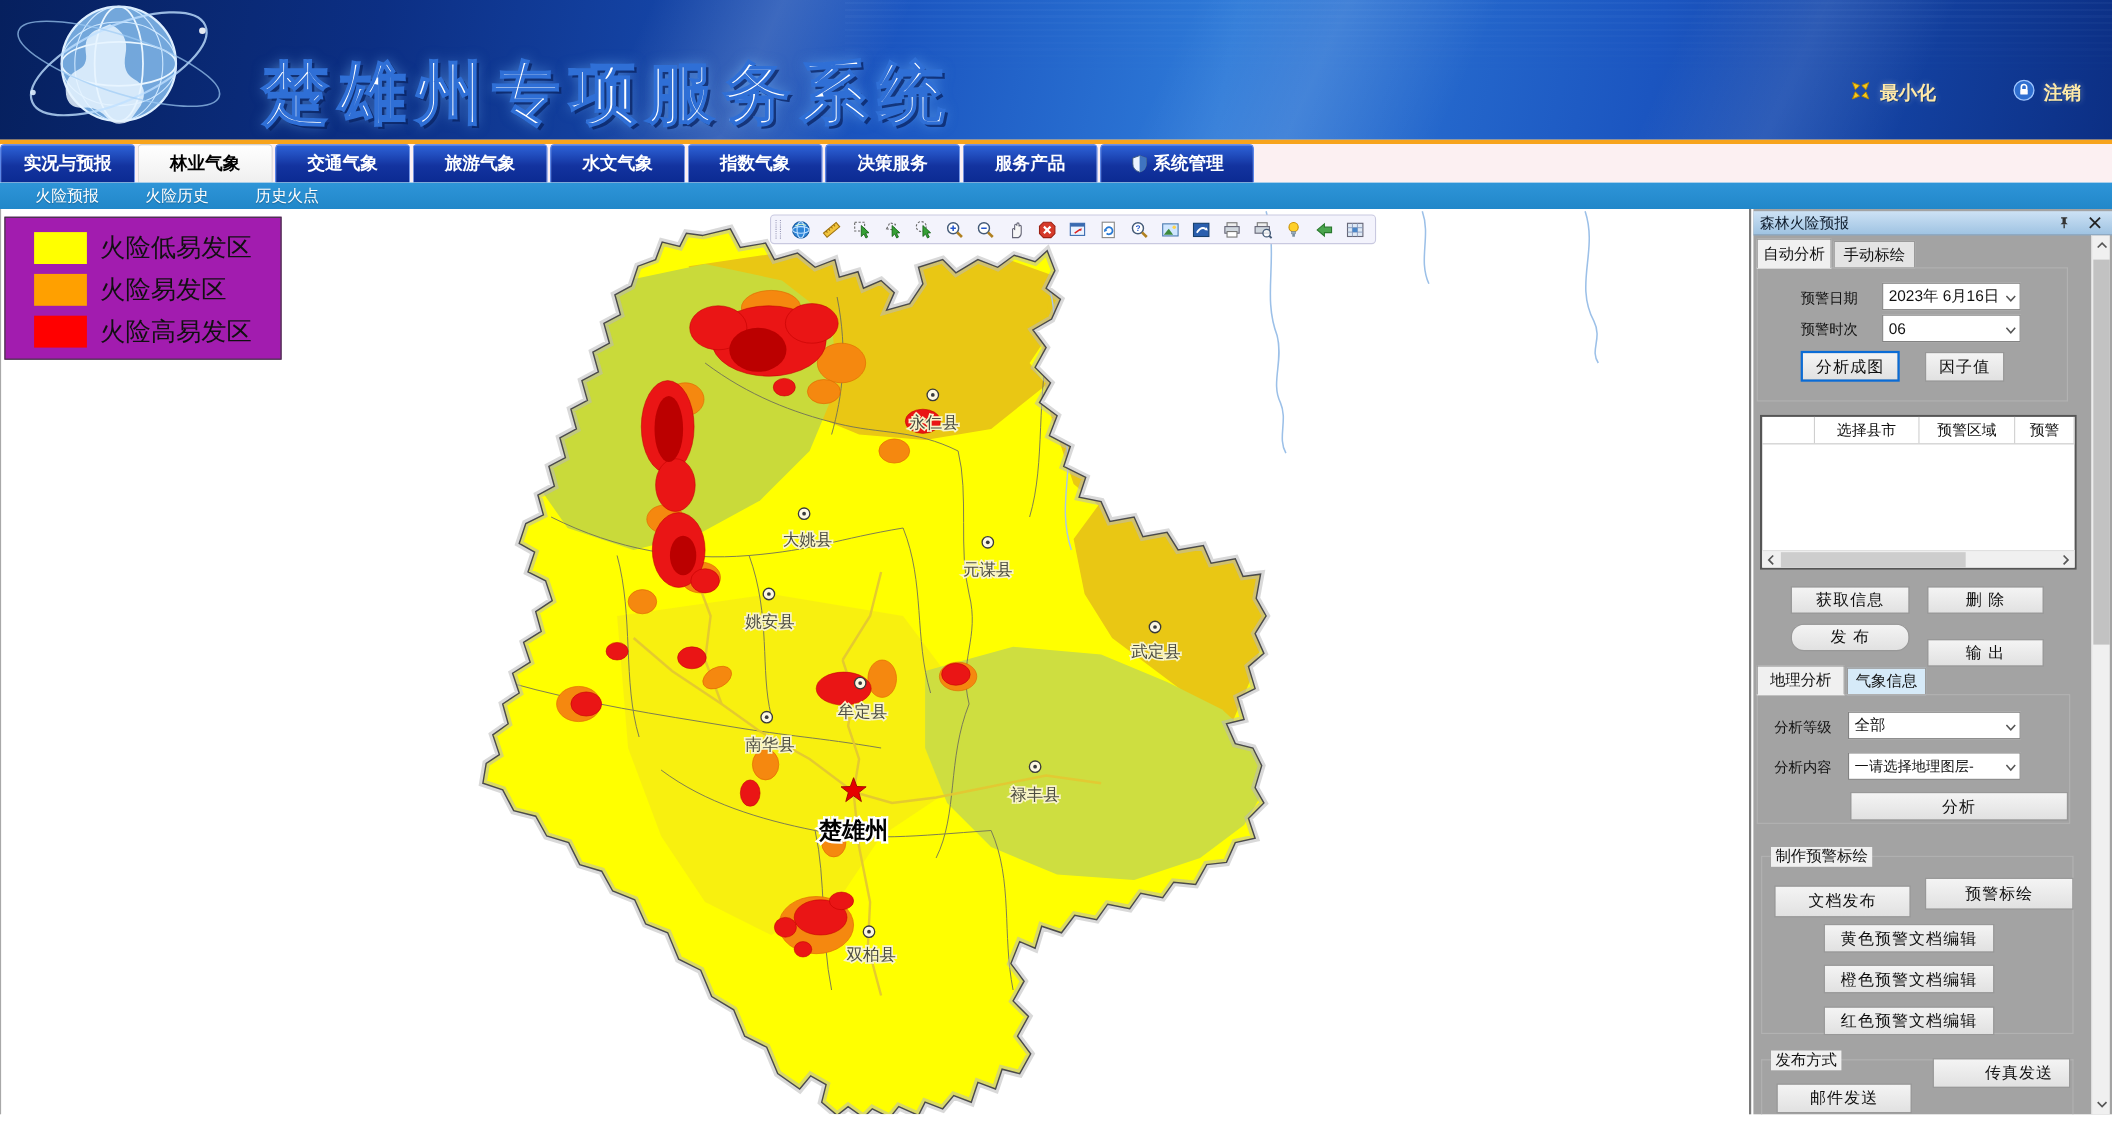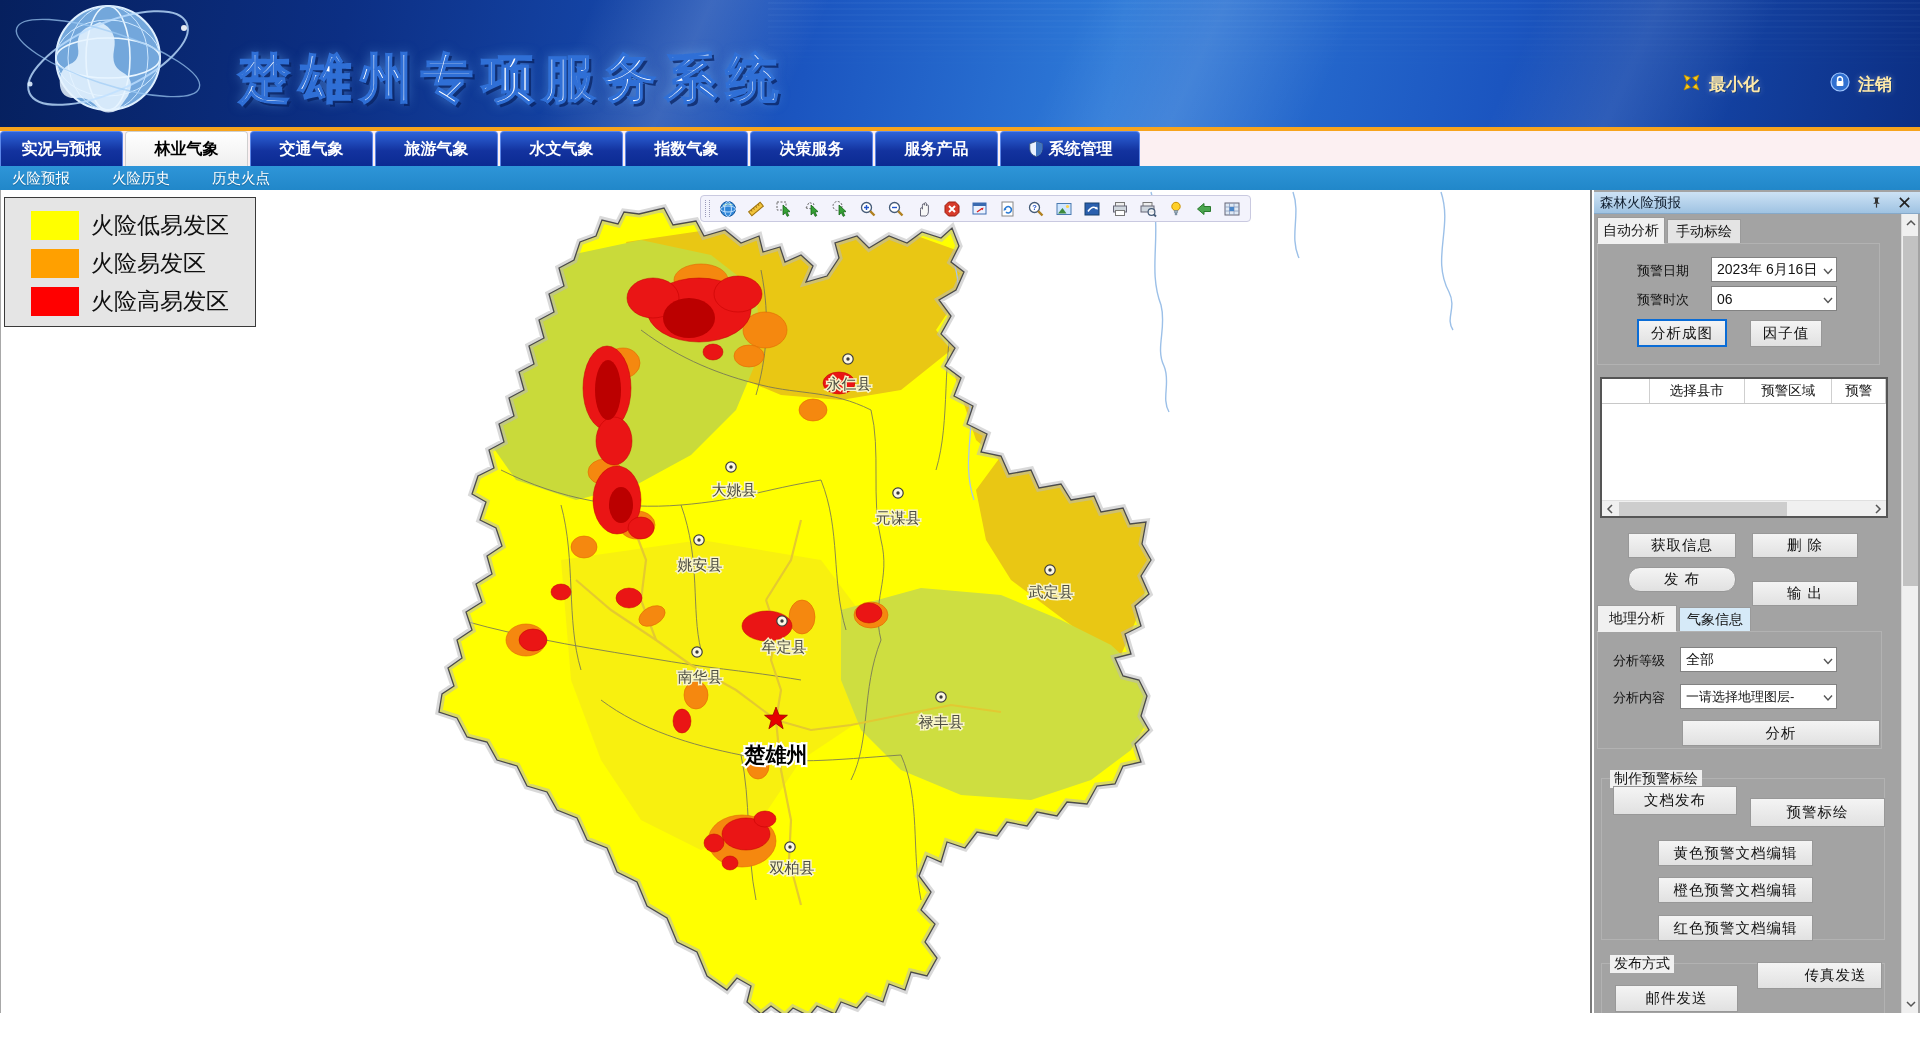--- a/index.html
+++ b/index.html
@@ -14,21 +14,21 @@
   .header::before { content:""; position:absolute; inset:0;
     background:linear-gradient(115deg,transparent 30%,rgba(255,255,255,.16) 36%,transparent 42%,
                transparent 55%,rgba(255,255,255,.12) 62%,transparent 69%,
                transparent 78%,rgba(255,255,255,.10) 84%,transparent 90%); }
   .header::after { content:""; position:absolute; right:0; top:0; width:60%; height:60%;
     background:repeating-linear-gradient(0deg, rgba(170,210,255,.10) 0 2px, transparent 2px 6px);
     mask-image:linear-gradient(to bottom, rgba(0,0,0,.5), transparent);
     -webkit-mask-image:linear-gradient(to bottom, rgba(0,0,0,.5), transparent); }
   .logo { position:absolute; left:8px; top:-8px; z-index:2; }
   .app-title { position:absolute; left:238px; top:44px; z-index:2;
-    font-size:52px; font-weight:bold; letter-spacing:9px; color:#ffffff;
+    font-size:61px; font-weight:bold; letter-spacing:9px; color:#ffffff;
     -webkit-text-stroke:1.5px #2f6fd6;
     text-shadow:3px 3px 0 rgba(8,34,96,.75), 0 0 12px rgba(120,190,255,.55); }
   .header-actions { position:absolute; right:28px; top:72px; z-index:3; display:flex; gap:70px; }
   .hact { display:flex; align-items:center; gap:8px; cursor:pointer; }
   .hact .lbl { font-size:17px; font-weight:bold; color:#ffe9a8;
     text-shadow:1px 1px 0 #123a7e, 0 0 6px rgba(255,255,255,.4); }
   .orange-line { position:absolute; left:0; top:127px; width:1920px; height:4px; background:#f7a41d; }
 
   
   .navrow { position:absolute; left:0; top:131px; width:1920px; height:35px;
@@ -36,30 +36,30 @@
   .navtab { width:123px; height:35px; margin-right:2px; display:flex; align-items:center;
     justify-content:center; gap:5px; cursor:pointer;
     background:linear-gradient(#2d63d8,#13339f 55%,#0b2a92);
     border:1px solid #5b86e8; border-bottom:none; border-radius:4px 4px 0 0;
     color:#fff; font-size:16px; font-weight:bold; }
   .navtab.selected { background:linear-gradient(#ffffff,#efefef); color:#000; border-color:#cfcfcf; }
   .navtab.wide { width:140px; }
 
   
   .subnav { position:absolute; left:0; top:166px; width:1920px; height:24px;
-    background:linear-gradient(#2e95d8,#2187c9); display:flex; align-items:center; padding-left:12px; gap:42px; }
+    background:linear-gradient(#2e95d8,#2187c9); display:flex; align-items:center; padding-left:32px; gap:42px; }
   .subnav-item { color:#fff; font-size:14.5px; cursor:pointer; text-shadow:0 1px 1px rgba(0,0,0,.25); }
 
   
   .map-area { position:absolute; left:0; top:190px; width:1592px; height:823px; background:#fff;
     border-left:1px solid #a8a8a8; border-right:2px solid #7a7a7a; overflow:hidden; }
   .map-svg { position:absolute; left:0; top:0; }
 
   .legend { position:absolute; left:3px; top:7px; width:252px; height:130px;
-    background:#e5e5e5; border:1px solid #3a3a3a; padding:8px 0 1px 26px; z-index:5; }
+    background:#a21caf; border:1px solid #3a3a3a; padding:8px 0 1px 26px; z-index:5; }
   .legend-row { display:flex; align-items:center; gap:12px; height:38px; }
   .legend-swatch { width:48px; height:29px; }
   .legend-label { font-size:23px; color:#101010; font-family:"Liberation Serif", serif; }
 
   .toolbar { position:absolute; left:699px; top:5px; height:27px; z-index:5;
     background:#f3f3fc; border:1px solid #c9c9e0; border-radius:4px;
     display:flex; align-items:center; padding:0 8px 0 4px; gap:8px; }
   .tb-grip { width:5px; height:17px; border-left:1px dotted #9a9ab8; border-right:1px dotted #9a9ab8; }
   .tb-btn { width:20px; height:20px; display:flex; align-items:center; justify-content:center; cursor:pointer; }
   .tb-btn svg { width:18px; height:18px; }
@@ -573,21 +573,21 @@
       <span>一请选择地理图层-</span>
       <span class="chev"><svg width="10" height="7" viewBox="0 0 10 7">
             <path d="M1,1 L5,5.5 9,1" fill="none" stroke="#555" stroke-width="1.4"></path>
           </svg></span>
     </div>
     <div class="btn" style="left:88px; top:530px; width:198px; height:26px;">分析</div>
 
     <div class="groupbox" style="left:7px; top:588px; width:284px; height:162px;">
       <span class="gb-title">制作预警标绘</span>
     </div>
-    <div class="btn" style="left:19px; top:596px; width:124px; height:29px;">文档发布</div>
+    <div class="btn" style="left:19px; top:615px; width:124px; height:29px;">文档发布</div>
     <div class="btn" style="left:156px; top:608px; width:135px; height:29px;">预警标绘</div>
     <div class="btn" style="left:64px; top:650px; width:155px; height:26px;">黄色预警文档编辑</div>
     <div class="btn" style="left:64px; top:687px; width:155px; height:26px;">橙色预警文档编辑</div>
     <div class="btn" style="left:64px; top:725px; width:155px; height:26px;">红色预警文档编辑</div>
 
     <div class="groupbox" style="left:7px; top:773px; width:284px; height:50px; border-bottom:none;">
       <span class="gb-title">发布方式</span>
     </div>
     <div class="btn" style="left:21px; top:795px; width:123px; height:27px;">邮件发送</div>
     <div class="btn" style="left:163px; top:772px; width:125px; height:27px;padding-left:32px;">传真发送</div>

